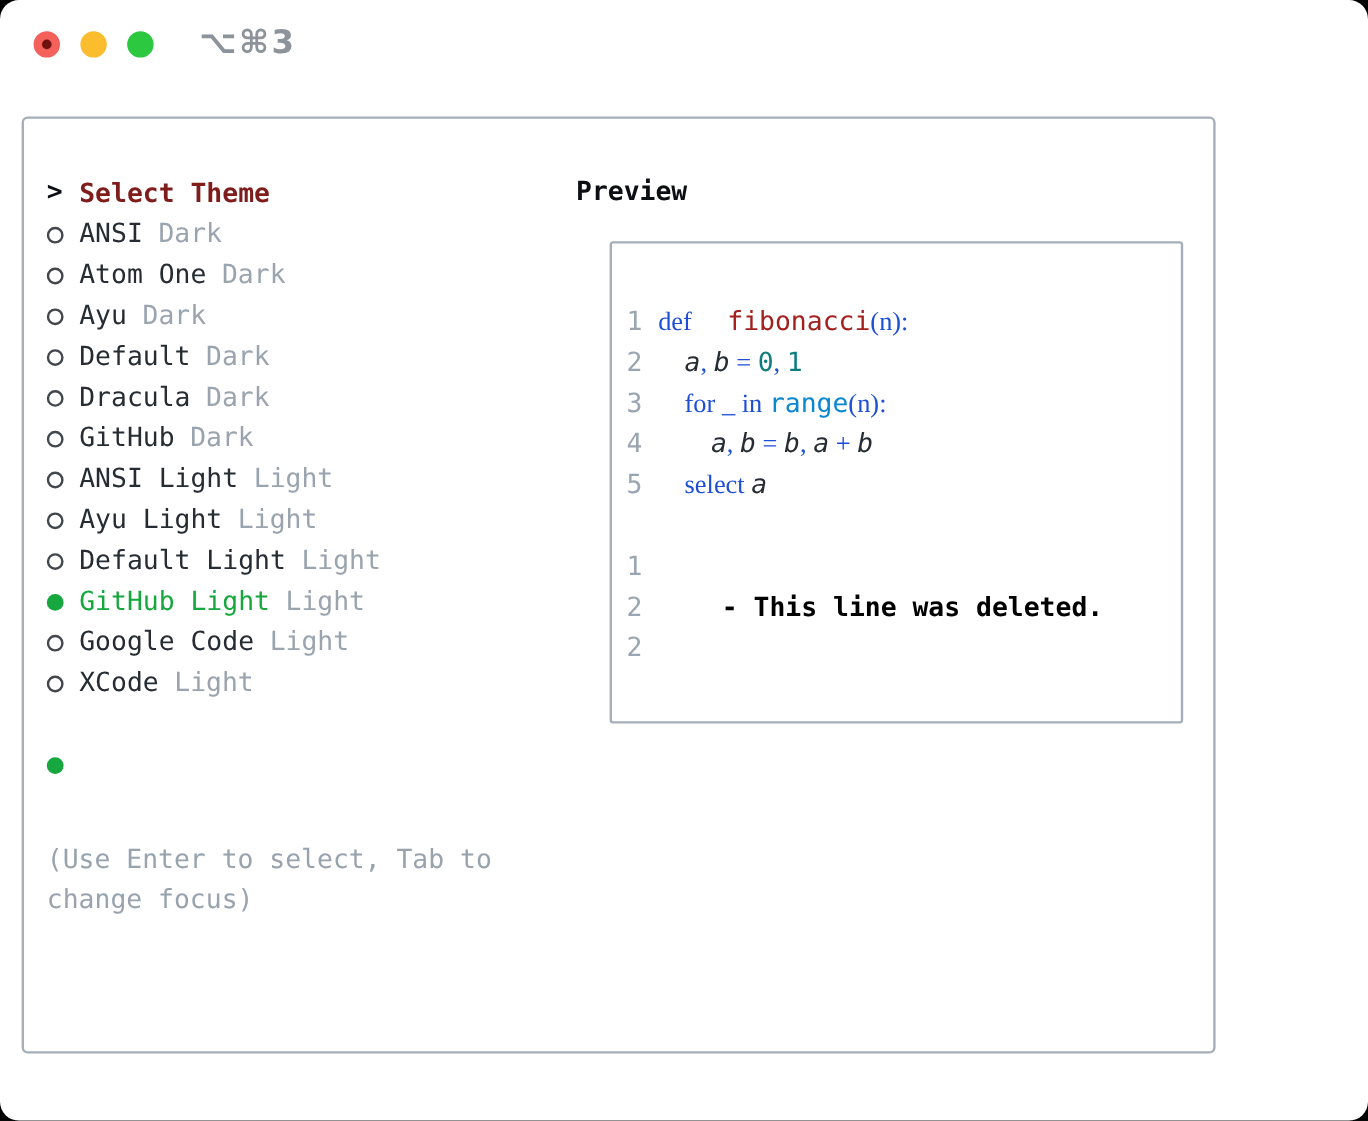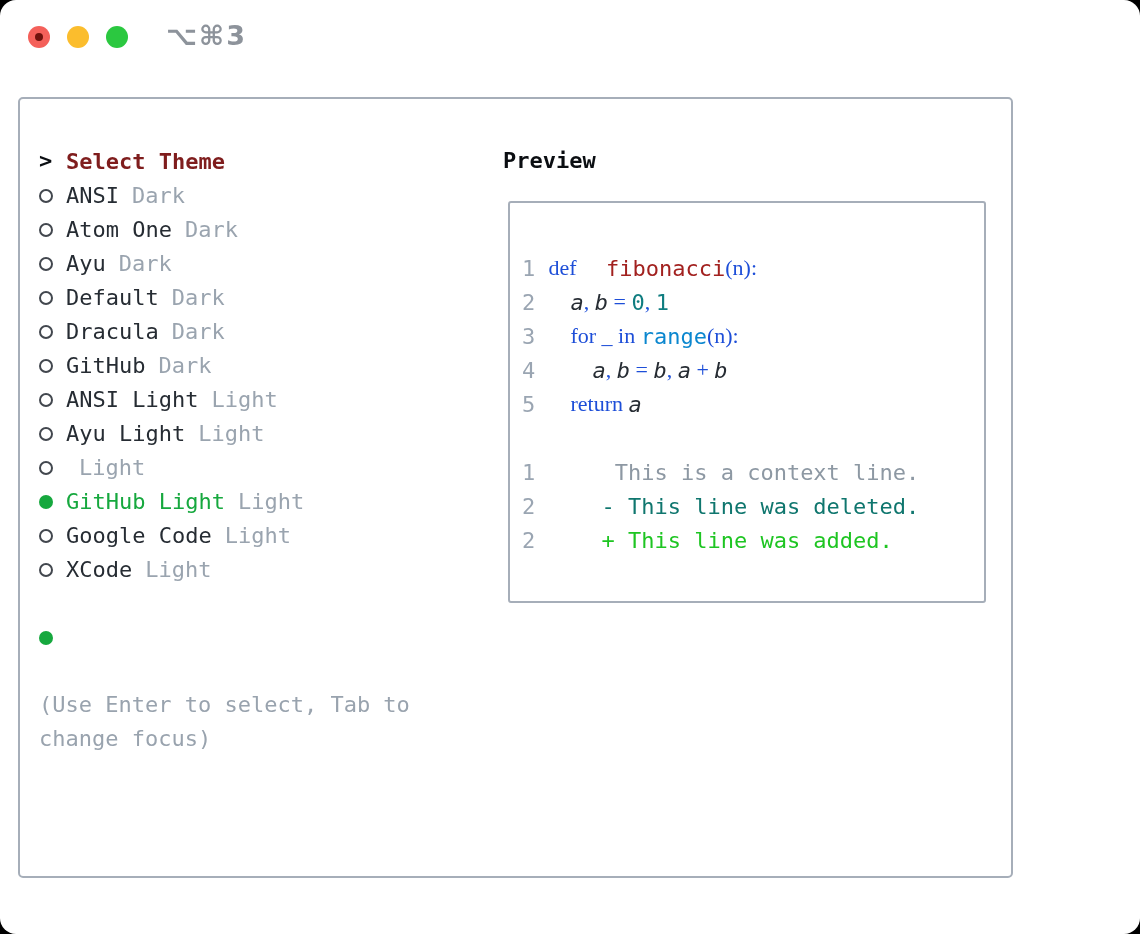--- a/index.html
+++ b/index.html
@@ -46,46 +46,46 @@
     border:2px solid #42474e;margin-top:1px;
   }
   .radio.on{border:none;background:#16a83e;}
   .row .name{white-space:pre;}
   .row.selected .name{color:#16a83e;}
   .row .variant{white-space:pre;color:#9aa4af;margin-left:13px;}
   .hdr{font-weight:700;color:#7f1d1d;}
   .subhdr{color:#0b0e12;}
   .blank-row{height:34px;}
   .help{
-    margin-top:0;width:440px;font-size:22px;line-height:34px;
+    margin-top:12px;width:440px;font-size:22px;line-height:34px;
     color:#99a3ae;white-space:normal;
   }
   
   .preview-title{
-    position:absolute;left:483px;top:45px;height:34px;line-height:34px;
+    position:absolute;left:460px;top:45px;height:34px;line-height:34px;
     font-size:22px;font-weight:700;color:#0b0e12;white-space:pre;
   }
   .preview-box{
     position:absolute;left:488px;top:102px;width:478px;height:402px;
     box-sizing:border-box;border:2px solid #a6aeb9;border-radius:3px;
     padding:14px 0 0 12px;overflow:hidden;background:#fff;
   }
   .pline{display:flex;align-items:center;height:34px;font-size:22px;}
   .pnum{
     display:inline-block;width:1ch;margin-right:1ch;
     color:#9aa5b2;white-space:pre;text-align:right;flex:0 0 auto;
   }
   .seg{white-space:pre;}
   .t-code{color:#1d4ed8;font-family:Liberation Serif, serif;}
   .t-func{color:#a2211f;margin-left:24px;}
   .t-var{color:#262c33;font-style:italic;}
   .t-num{color:#0f7d80;}
   .t-blt{color:#0b87cf;}
   .t-ctx{color:#8d98a3;}
-  .t-del{color:#0f766e;}
+  .t-del{color:#000000;font-weight:bold;}
   .t-add{color:#1ec522;}
 </style>
 </head>
 <body>
 
 <div class="window">
 
   <div class="titlebar">
     <div class="tl tl-close">
         <span class="dot"></span>
@@ -159,20 +159,21 @@
         <span class="pfx">
             <span class="radio"></span>
           </span>
         <span class="name">Ayu Light</span>
         <span class="variant">Light</span>
       </div>
       <div class="row">
         <span class="pfx">
             <span class="radio"></span>
           </span>
+        <span class="name">Default Light</span>
         <span class="variant">Light</span>
       </div>
       <div class="row selected">
         <span class="pfx">
             <span class="radio on"></span>
           </span>
         <span class="name">GitHub Light</span>
         <span class="variant">Light</span>
       </div>
       <div class="row">
@@ -243,36 +244,34 @@
           <span class="seg t-code"> = </span>
           <span class="seg t-var">b</span>
           <span class="seg t-code">, </span>
           <span class="seg t-var">a</span>
           <span class="seg t-code"> + </span>
           <span class="seg t-var">b</span>
         </div>
 
       <div class="pline">
           <span class="pnum">5</span>
-          <span class="seg t-code">    return </span>
+          <span class="seg t-code">    select </span>
           <span class="seg t-var">a</span>
         </div>
 
       <div class="pline"></div>
 
       <div class="pline">
           <span class="pnum">1</span>
-          <span class="seg t-ctx">     This is a context line.</span>
         </div>
 
       <div class="pline">
           <span class="pnum">2</span>
           <span class="seg t-del">    - This line was deleted.</span>
         </div>
 
       <div class="pline">
           <span class="pnum">2</span>
-          <span class="seg t-add">    + This line was added.</span>
         </div>
     </div>
 
   </div>
 </div>
 
 </body></html>

